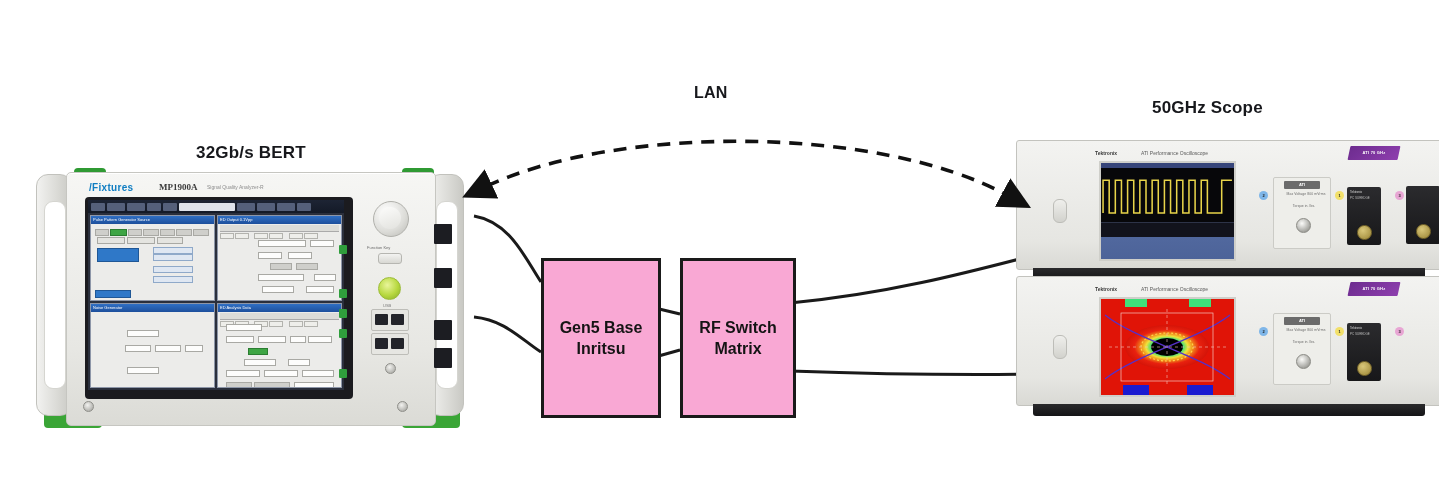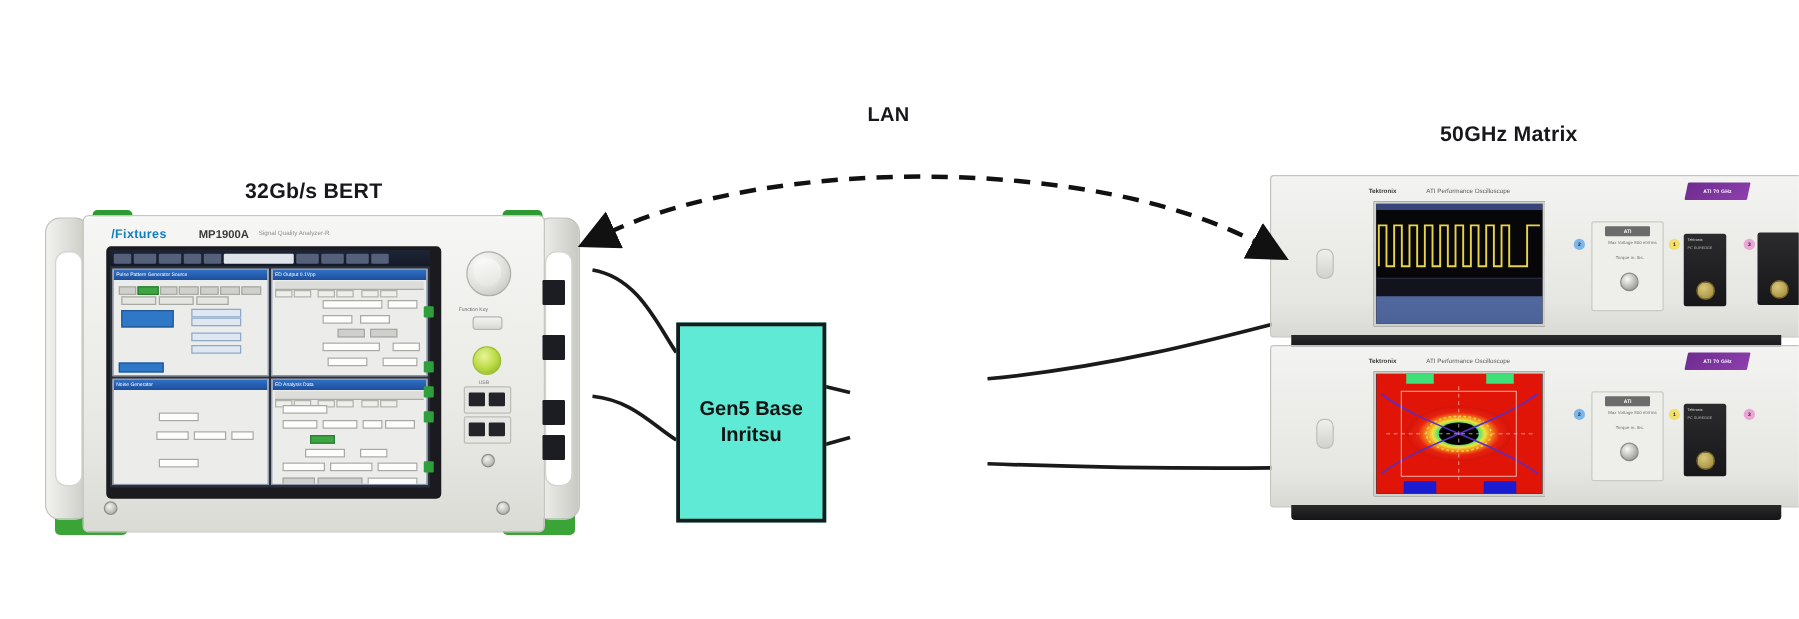--- a/index.html
+++ b/index.html
@@ -30,21 +30,21 @@
             border-radius:12px;border:1px solid #c2c2bd;}
   .b-handle.l{left:6px;} .b-handle.r{left:398px;}
   .b-handle:after{content:"";position:absolute;left:7px;top:26px;width:20px;height:186px;
             background:#ffffff;border-radius:9px;border:1px solid #d5d5d0;}
   .b-body{position:absolute;left:36px;top:4px;width:368px;height:252px;
           background:linear-gradient(180deg,#f6f6f4,#e7e7e3 70%,#dbdbd6);
           border:1px solid #c6c6c1;border-radius:5px;
           box-shadow:inset 0 1px 0 #ffffff;}
   .b-brand{position:absolute;left:22px;top:9px;font-size:10px;font-weight:bold;
            color:#0f7dc2;letter-spacing:.3px;}
-  .b-model{position:absolute;left:92px;top:9px;font-size:9px;font-weight:bold;color:#3b3b3b;}
+  .b-model{position:absolute;left:92px;top:9px;font-size:9px;font-weight:bold;color:#3b3b3b;font-family:Liberation Serif, serif;}
   .b-sub{position:absolute;left:140px;top:11px;font-size:5px;color:#8d8d8d;}
   .b-bezel{position:absolute;left:18px;top:24px;width:262px;height:196px;
            background:#1b1b1f;border-radius:4px;padding:3px;}
   .b-screen{position:absolute;left:21px;top:27px;width:256px;height:190px;
             background:#2a2f3c;overflow:hidden;}
 
   .scr-top{height:13px;background:linear-gradient(180deg,#1d2434,#141a27);
            display:flex;align-items:center;gap:2px;padding:0 3px;}
   .scr-btn{height:8px;background:#55607a;border-radius:1px;}
   .scr-btn.w1{width:14px;} .scr-btn.w2{width:18px;}
@@ -83,21 +83,21 @@
   .usbblk.two{top:136px;}
   .usblbl{position:absolute;left:28px;top:106px;font-size:4px;color:#7a7a7a;}
   .bnc{position:absolute;width:9px;height:9px;border-radius:50%;
        background:radial-gradient(circle at 40% 35%,#f2f2ef,#9d9d98);border:1px solid #8f8f8a;}
   .bnc.b1{left:30px;top:166px;}
   .bnc.lft{left:16px;top:228px;} .bnc.rgt{left:330px;top:228px;}
   .sidegreen{position:absolute;left:272px;width:8px;height:9px;background:#2f9e3c;border-radius:1px;}
   .sideslot{position:absolute;left:404px;width:18px;height:20px;background:#1c1d22;border-radius:1px;}
 
   
-  .gbox{position:absolute;z-index:4;background:#5eead4;border:3px solid #1a1a1a;
+  .gbox{position:absolute;z-index:4;background:#f9a8d4;border:3px solid #1a1a1a;
         display:flex;align-items:center;justify-content:center;text-align:center;}
   .gbox span{font-size:16px;font-weight:bold;color:#141414;line-height:1.32;}
   #box-gen5{left:541px;top:258px;width:114px;height:154px;}
   #box-rfsw{left:680px;top:258px;width:110px;height:154px;}
 
   
   .scope{position:absolute;z-index:3;width:424px;height:128px;
          background:linear-gradient(180deg,#f3f3f1,#e6e6e2 78%,#d9d9d4);
          border:1px solid #c3c3be;border-radius:3px;}
   #scope-top{left:1016px;top:140px;}
@@ -164,21 +164,21 @@
         <path d="M9,0 L9,9 L0,4.5 z" fill="#111111"></path>
       </marker>
       <marker id="arrR" markerWidth="9" markerHeight="9" refX="1.4" refY="4.5" orient="auto" markerUnits="strokeWidth">
         <path d="M0,0 L0,9 L9,4.5 z" fill="#111111"></path>
       </marker>
     </defs>
     <path d="M487,186 C620,124 880,126 1007,195" fill="none" stroke="#111111" stroke-width="3.6" stroke-dasharray="13 9" stroke-linecap="butt" marker-start="url(#arrL)" marker-end="url(#arrR)"></path>
   </svg>
 
   <div class="lbl" id="label-bert">32Gb/s BERT</div>
-  <div class="lbl" id="label-scope">50GHz Matrix</div>
+  <div class="lbl" id="label-scope">50GHz Scope</div>
   <div class="lbl" id="label-lan">LAN</div>
 
   <div id="bert">
     <div class="b-foot tl"></div>
     <div class="b-foot tr"></div>
     <div class="b-foot fl"></div>
     <div class="b-foot fr"></div>
     <div class="b-handle l"></div>
     <div class="b-handle r"></div>
 
@@ -319,20 +319,26 @@
     <div class="sideslot" style="top:180px;"></div>
   </div>
 
   <div class="gbox" id="box-gen5">
     <span>
       <b style="font-weight:bold;display:block;">Gen5 Base</b>
       <b style="font-weight:bold;display:block;">Inritsu</b>
     </span>
   </div>
 
+  <div class="gbox" id="box-rfsw">
+    <span>
+      <b style="font-weight:bold;display:block;">RF Switch</b>
+      <b style="font-weight:bold;display:block;">Matrix</b>
+    </span>
+  </div>
 
   <div class="scope" id="scope-top">
     <div class="sc-base"></div>
     <div class="sc-brand">Tektronix</div>
     <div class="sc-title">ATI Performance Oscilloscope</div>
     <div class="sc-badge">
       <b>ATI 70 GHz</b>
     </div>
 
     <div class="sc-disp">

